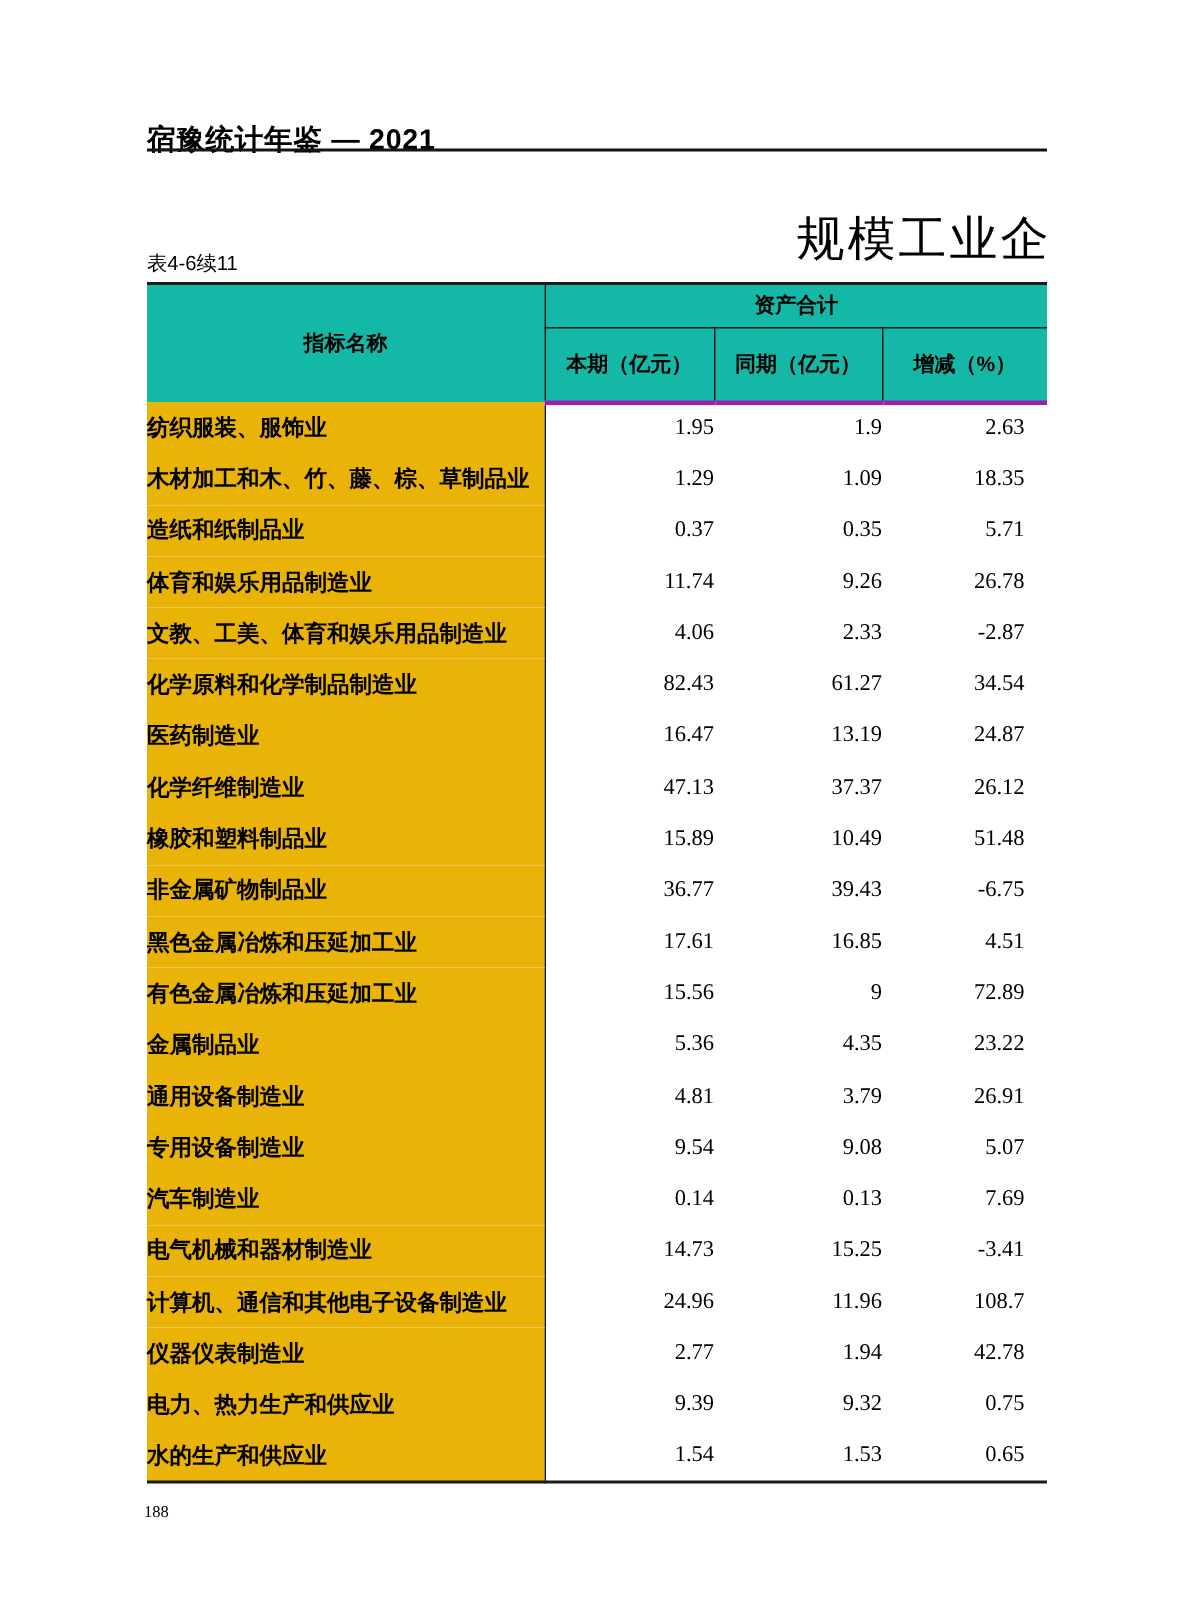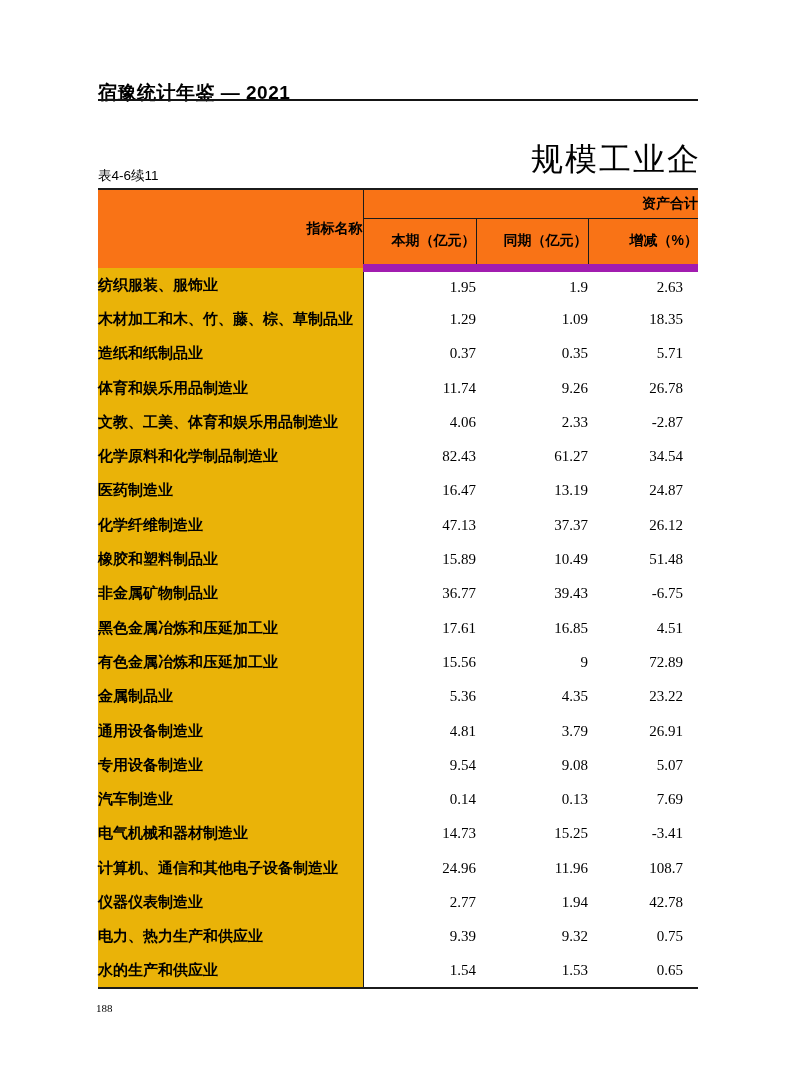--- a/index.html
+++ b/index.html
@@ -41,28 +41,28 @@
     width: 600px; border-collapse: collapse; table-layout: fixed;
     border-top: 2.5px solid #1b1b1b;
     border-bottom: 2.5px solid #1b1b1b;
   }
   col.c-name   { width: 265px; }
   col.c-cur    { width: 113px; }
   col.c-same   { width: 112px; }
   col.c-change { width: 110px; }
 
   .stat-table th {
-    background: #f97316;
+    background: #14b8a6;
     font-family: "Liberation Sans", "DejaVu Sans", sans-serif;
     font-weight: bold; font-size: 14px;
-    text-align: right; vertical-align: middle; padding: 0;
+    text-align: center; vertical-align: middle; padding: 0;
   }
   th.th-indicator { border-right: 1.5px solid #1b1b1b; }
   th.th-group     { height: 29px; border-bottom: 1px solid #1b1b1b; }
-  tr.subhead th   { height: 50px; border-bottom: 8px solid #a21caf; }
+  tr.subhead th   { height: 50px; border-bottom: 3px solid #a21caf; }
   th.th-sub-mid   { border-left: 1px solid #1b1b1b; }
   tr.subhead th:first-child { border-left: none; }
 
   .stat-table tbody td {
     height: 34.3px; vertical-align: middle; padding: 0;
     font-size: 15px;
   }
   td.name {
     background: #eab308;
     border-right: 1.5px solid #1b1b1b;

